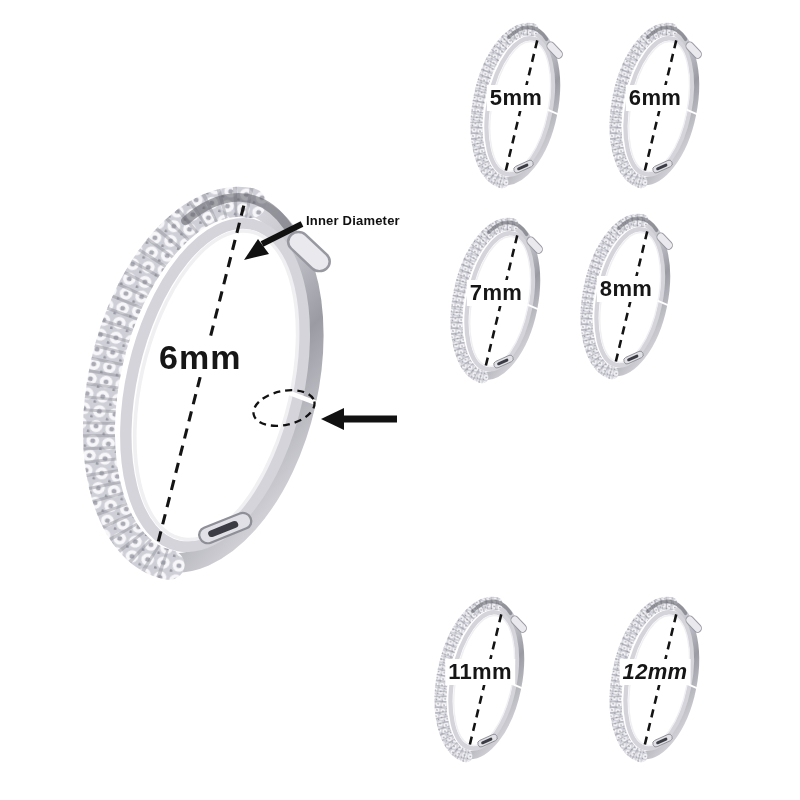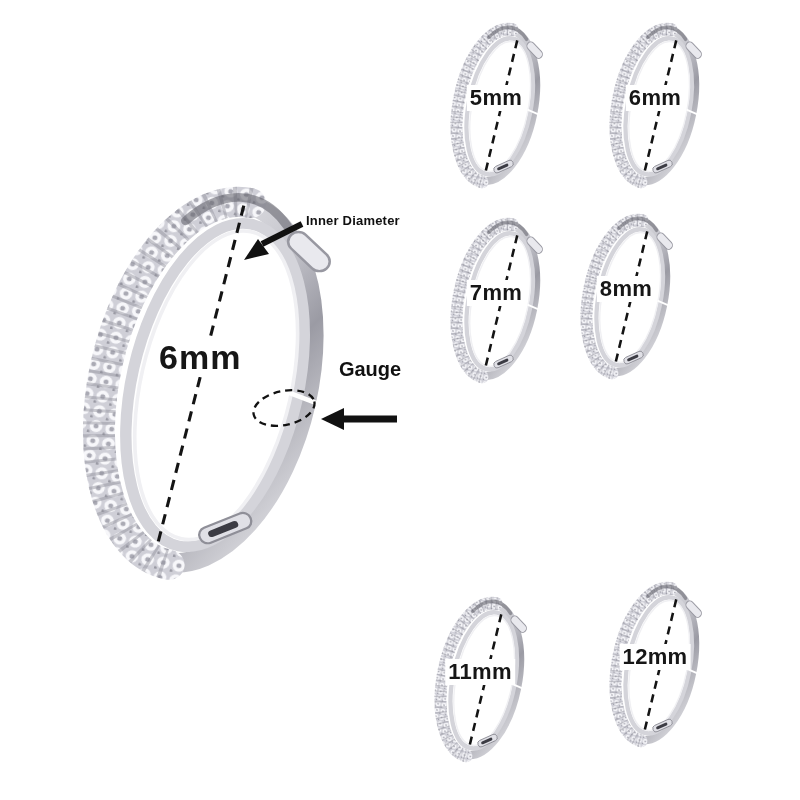--- a/index.html
+++ b/index.html
@@ -92,24 +92,23 @@
     </g>
     <g>
       <rect x="343" y="415.5" width="54" height="7" fill="#111111"></rect>
       <polygon points="321,419 344,408 344,430" fill="#111111"></polygon>
     </g>
     <ellipse cx="284" cy="408" rx="31" ry="17" transform="rotate(-12 284 408)" fill="none" stroke="#111111" stroke-width="2.3" stroke-dasharray="7 5"></ellipse>
   </svg>
 
   <div class="annot-text inner-diameter-label">Inner Diameter</div>
   <div class="annot-text gauge-label">
-    <div>Gauge</div>
   </div>
 
-  <figure class="ring-fig thumb" style="left:445px;top:15px;width:102px;height:181px;">
+  <figure class="ring-fig thumb" style="left:465px;top:15px;width:102px;height:181px;">
     <svg class="ring-svg" viewBox="0 0 120 200" preserveAspectRatio="none">
       <use href="#ring-sym"></use>
       <line class="measure-line" x1="85" y1="28" x2="47" y2="176"></line>
     </svg>
     <span class="size-label">5mm</span>
   </figure>
 
   <figure class="ring-fig thumb" style="left:604px;top:15px;width:102px;height:181px;">
     <svg class="ring-svg" viewBox="0 0 120 200" preserveAspectRatio="none">
       <use href="#ring-sym"></use>
@@ -137,21 +136,21 @@
 
 
   <figure class="ring-fig thumb" style="left:429px;top:589px;width:102px;height:181px;">
     <svg class="ring-svg" viewBox="0 0 120 200" preserveAspectRatio="none">
       <use href="#ring-sym"></use>
       <line class="measure-line" x1="85" y1="28" x2="47" y2="176"></line>
     </svg>
     <span class="size-label">11mm</span>
   </figure>
 
-  <figure class="ring-fig thumb" style="left:604px;top:574px;width:102px;height:181px;">
+  <figure class="ring-fig thumb" style="left:604px;top:589px;width:102px;height:181px;font-style:italic;">
     <svg class="ring-svg" viewBox="0 0 120 200" preserveAspectRatio="none">
       <use href="#ring-sym"></use>
       <line class="measure-line" x1="85" y1="28" x2="47" y2="176"></line>
     </svg>
     <span class="size-label">12mm</span>
   </figure>
 
 </div>
 
 </body></html>

